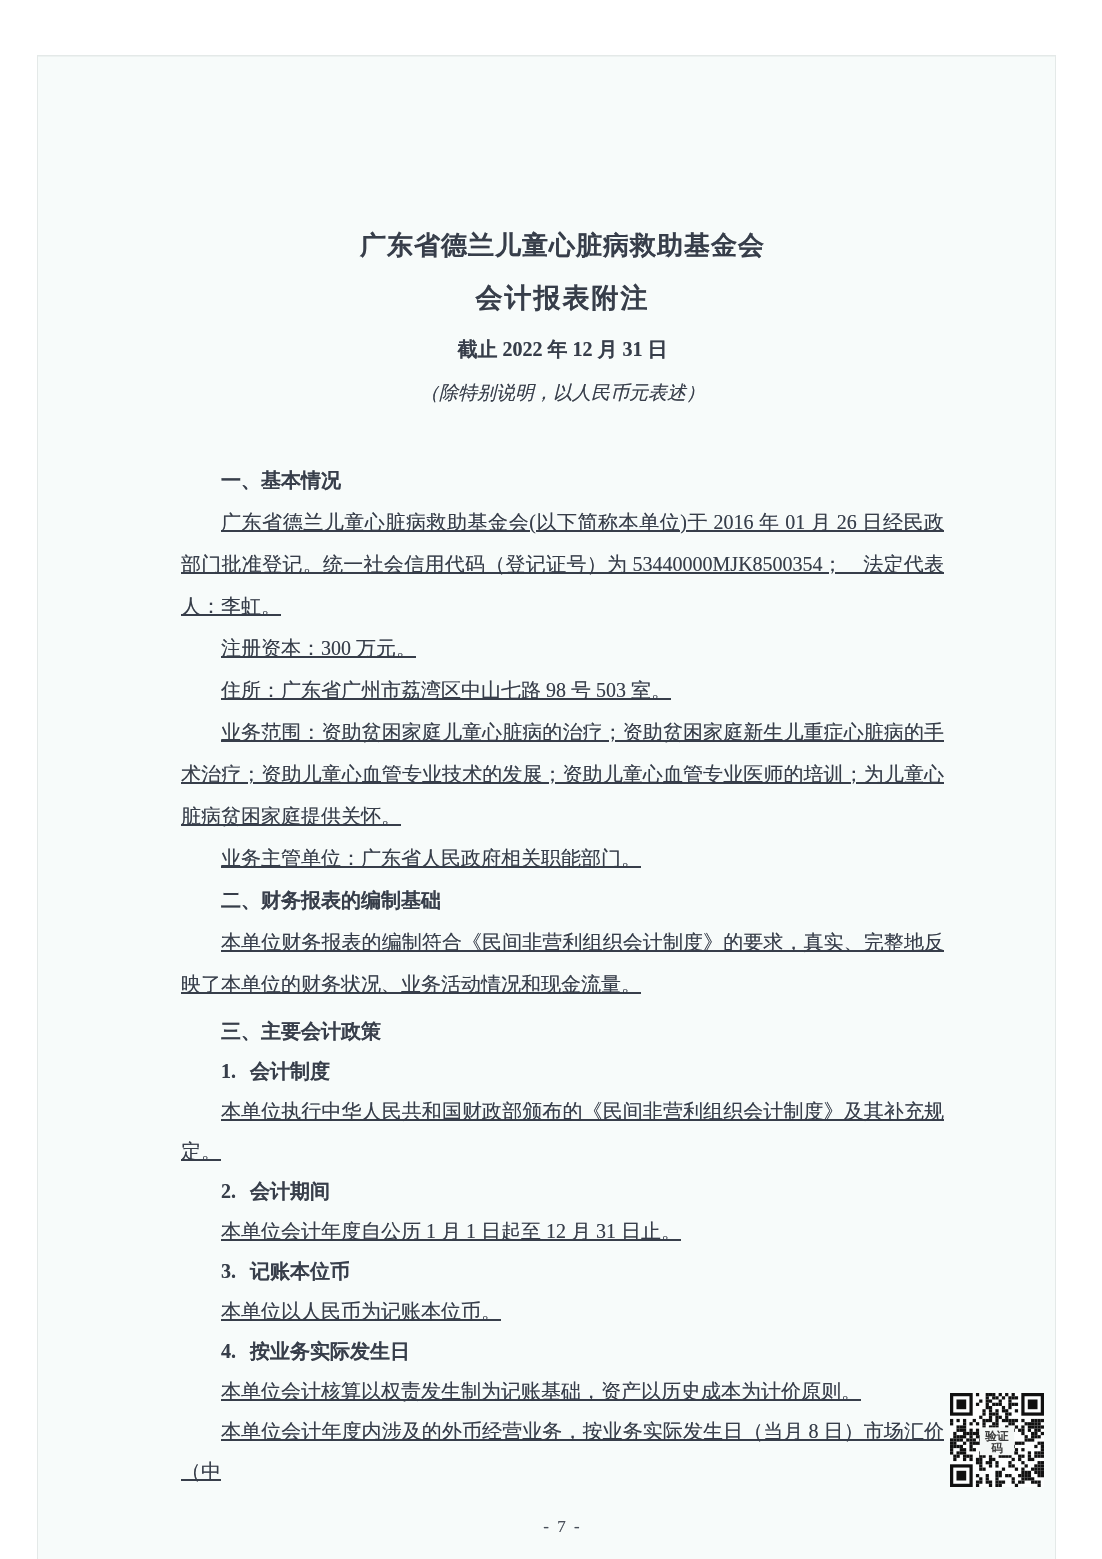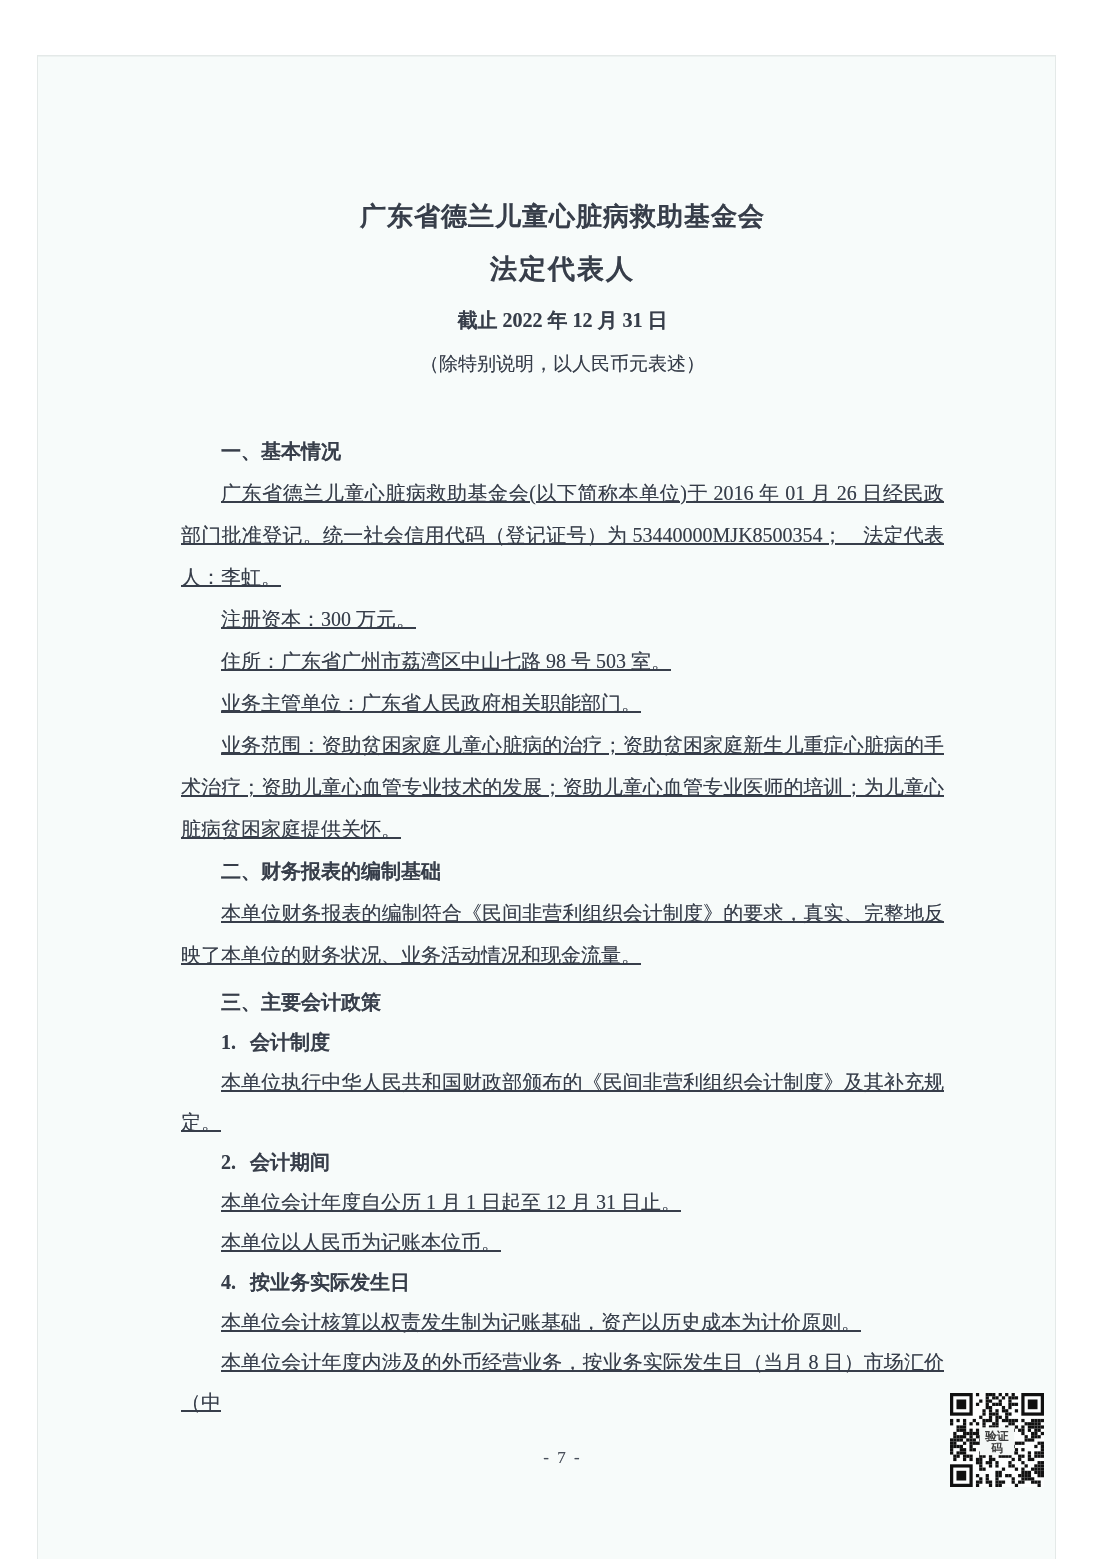--- a/index.html
+++ b/index.html
@@ -29,20 +29,21 @@
     margin: 0 111px 0 143px;
     padding-top: 144px;
     text-shadow: 0 0 0.6px rgba(55, 62, 74, 0.5);
   }
   .doc-title {
     text-align: center;
     font-size: 26px;
     font-weight: bold;
     line-height: 34px;
     letter-spacing: 1px;
+    margin-top: 29px;
   }
   .doc-subtitle {
     text-align: center;
     font-size: 27px;
     font-weight: bold;
     line-height: 36px;
     margin-top: 17px;
     letter-spacing: 2px;
   }
   .doc-date {
@@ -50,20 +51,21 @@
     font-size: 20px;
     line-height: 28px;
     margin-top: 19px;
     font-weight: bold;
   }
   .doc-note {
     text-align: center;
     font-size: 19px;
     line-height: 28px;
     margin-top: 16px;
+    font-style: italic;
   }
   section { font-size: 20px; }
   .sec-body { line-height: 42px; }
   #section-basic-info { margin-top: 52px; }
   section h2 {
     font-size: 20px;
     font-weight: bold;
     margin: 0;
     padding-left: 2em;
     line-height: 42px;
@@ -110,32 +112,32 @@
   }
 </style>
 </head>
 <body>
 
 <div class="page">
   <div class="content">
 
     <header>
       <div class="doc-title">广东省德兰儿童心脏病救助基金会</div>
-      <div class="doc-subtitle">法定代表人</div>
+      <div class="doc-subtitle">会计报表附注</div>
       <div class="doc-date">截止 2022 年 12 月 31 日</div>
       <div class="doc-note">（除特别说明，以人民币元表述）</div>
     </header>
 
     <section id="section-basic-info" class="sec-body">
       <h2>一、基本情况</h2>
       <p>广东省德兰儿童心脏病救助基金会(以下简称本单位)于 2016 年 01 月 26 日经民政部门批准登记。统一社会信用代码（登记证号）为 53440000MJK8500354；　法定代表人：李虹。</p>
       <p>注册资本：300 万元。</p>
       <p>住所：广东省广州市荔湾区中山七路 98 号 503 室。</p>
+      <p>业务范围：资助贫困家庭儿童心脏病的治疗；资助贫困家庭新生儿重症心脏病的手术治疗；资助儿童心血管专业技术的发展；资助儿童心血管专业医师的培训；为儿童心脏病贫困家庭提供关怀。</p>
       <p>业务主管单位：广东省人民政府相关职能部门。</p>
-      <p>业务范围：资助贫困家庭儿童心脏病的治疗；资助贫困家庭新生儿重症心脏病的手术治疗；资助儿童心血管专业技术的发展；资助儿童心血管专业医师的培训；为儿童心脏病贫困家庭提供关怀。</p>
     </section>
 
     <section id="section-preparation-basis" class="sec-body">
       <h2>二、财务报表的编制基础</h2>
       <p>本单位财务报表的编制符合《民间非营利组织会计制度》的要求，真实、完整地反映了本单位的财务状况、业务活动情况和现金流量。</p>
     </section>
 
     <section id="section-policies">
       <h2>三、主要会计政策</h2>
 
@@ -143,20 +145,21 @@
         <h3><span>1.</span><span class="item-title">会计制度</span></h3>
         <p>本单位执行中华人民共和国财政部颁布的《民间非营利组织会计制度》及其补充规定。</p>
       </div>
 
       <div>
         <h3><span>2.</span><span class="item-title">会计期间</span></h3>
         <p>本单位会计年度自公历 1 月 1 日起至 12 月 31 日止。</p>
       </div>
 
       <div>
+        <h3><span>3.</span><span class="item-title">记账本位币</span></h3>
         <p>本单位以人民币为记账本位币。</p>
       </div>
 
       <div>
         <h3><span>4.</span><span class="item-title">按业务实际发生日</span></h3>
         <p>本单位会计核算以权责发生制为记账基础，资产以历史成本为计价原则。</p>
       </div>
 
       <div>
         <p>本单位会计年度内涉及的外币经营业务，按业务实际发生日（当月 8 日）市场汇价（中</p>

